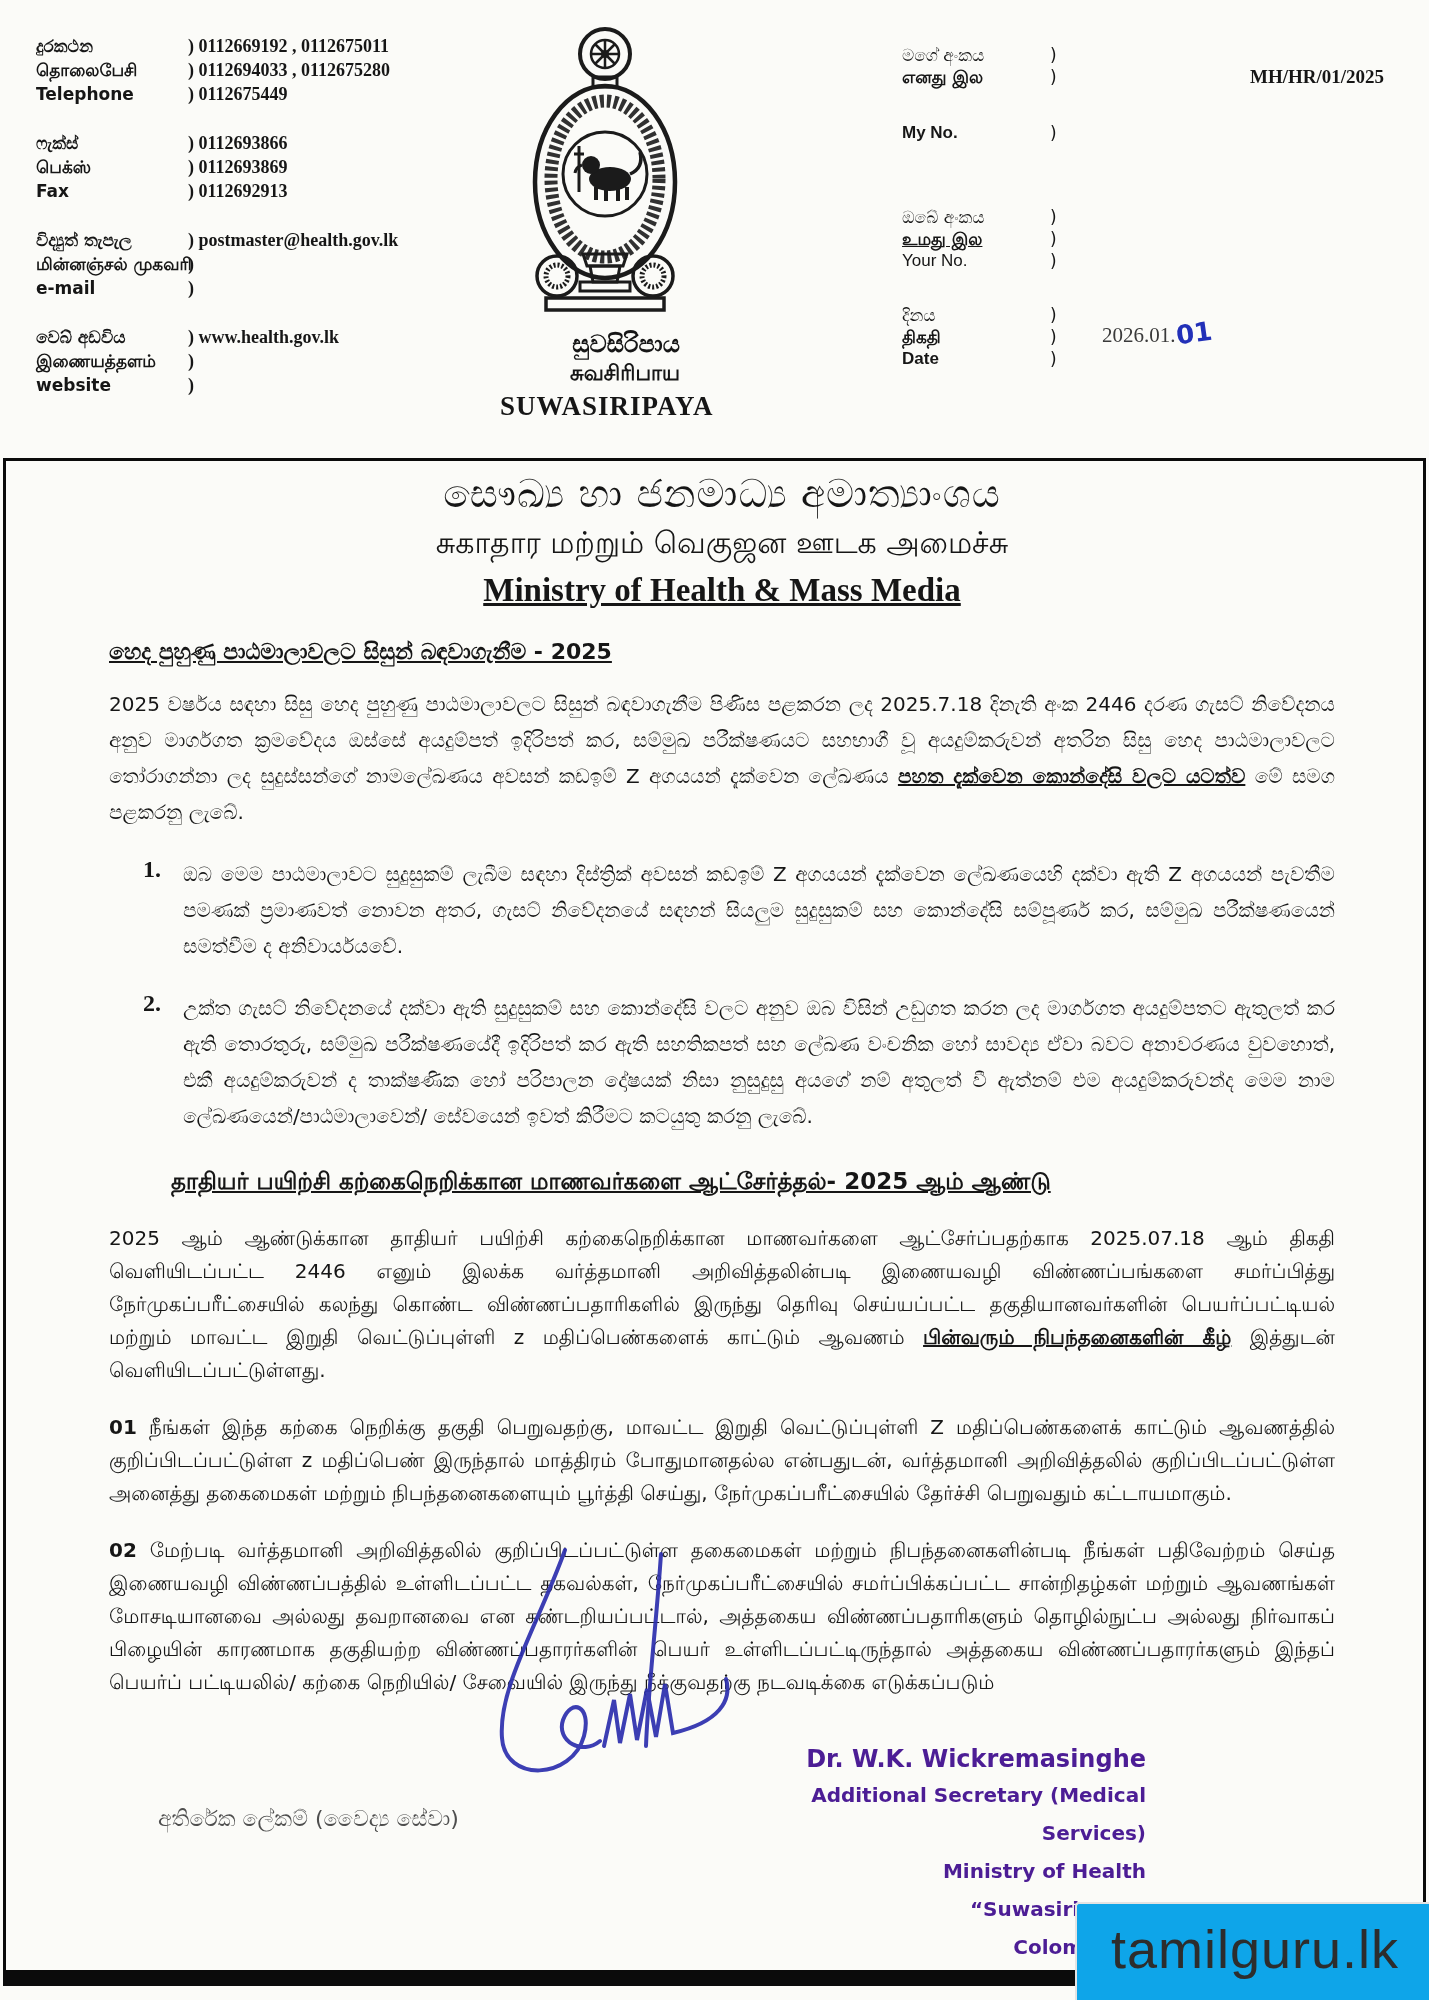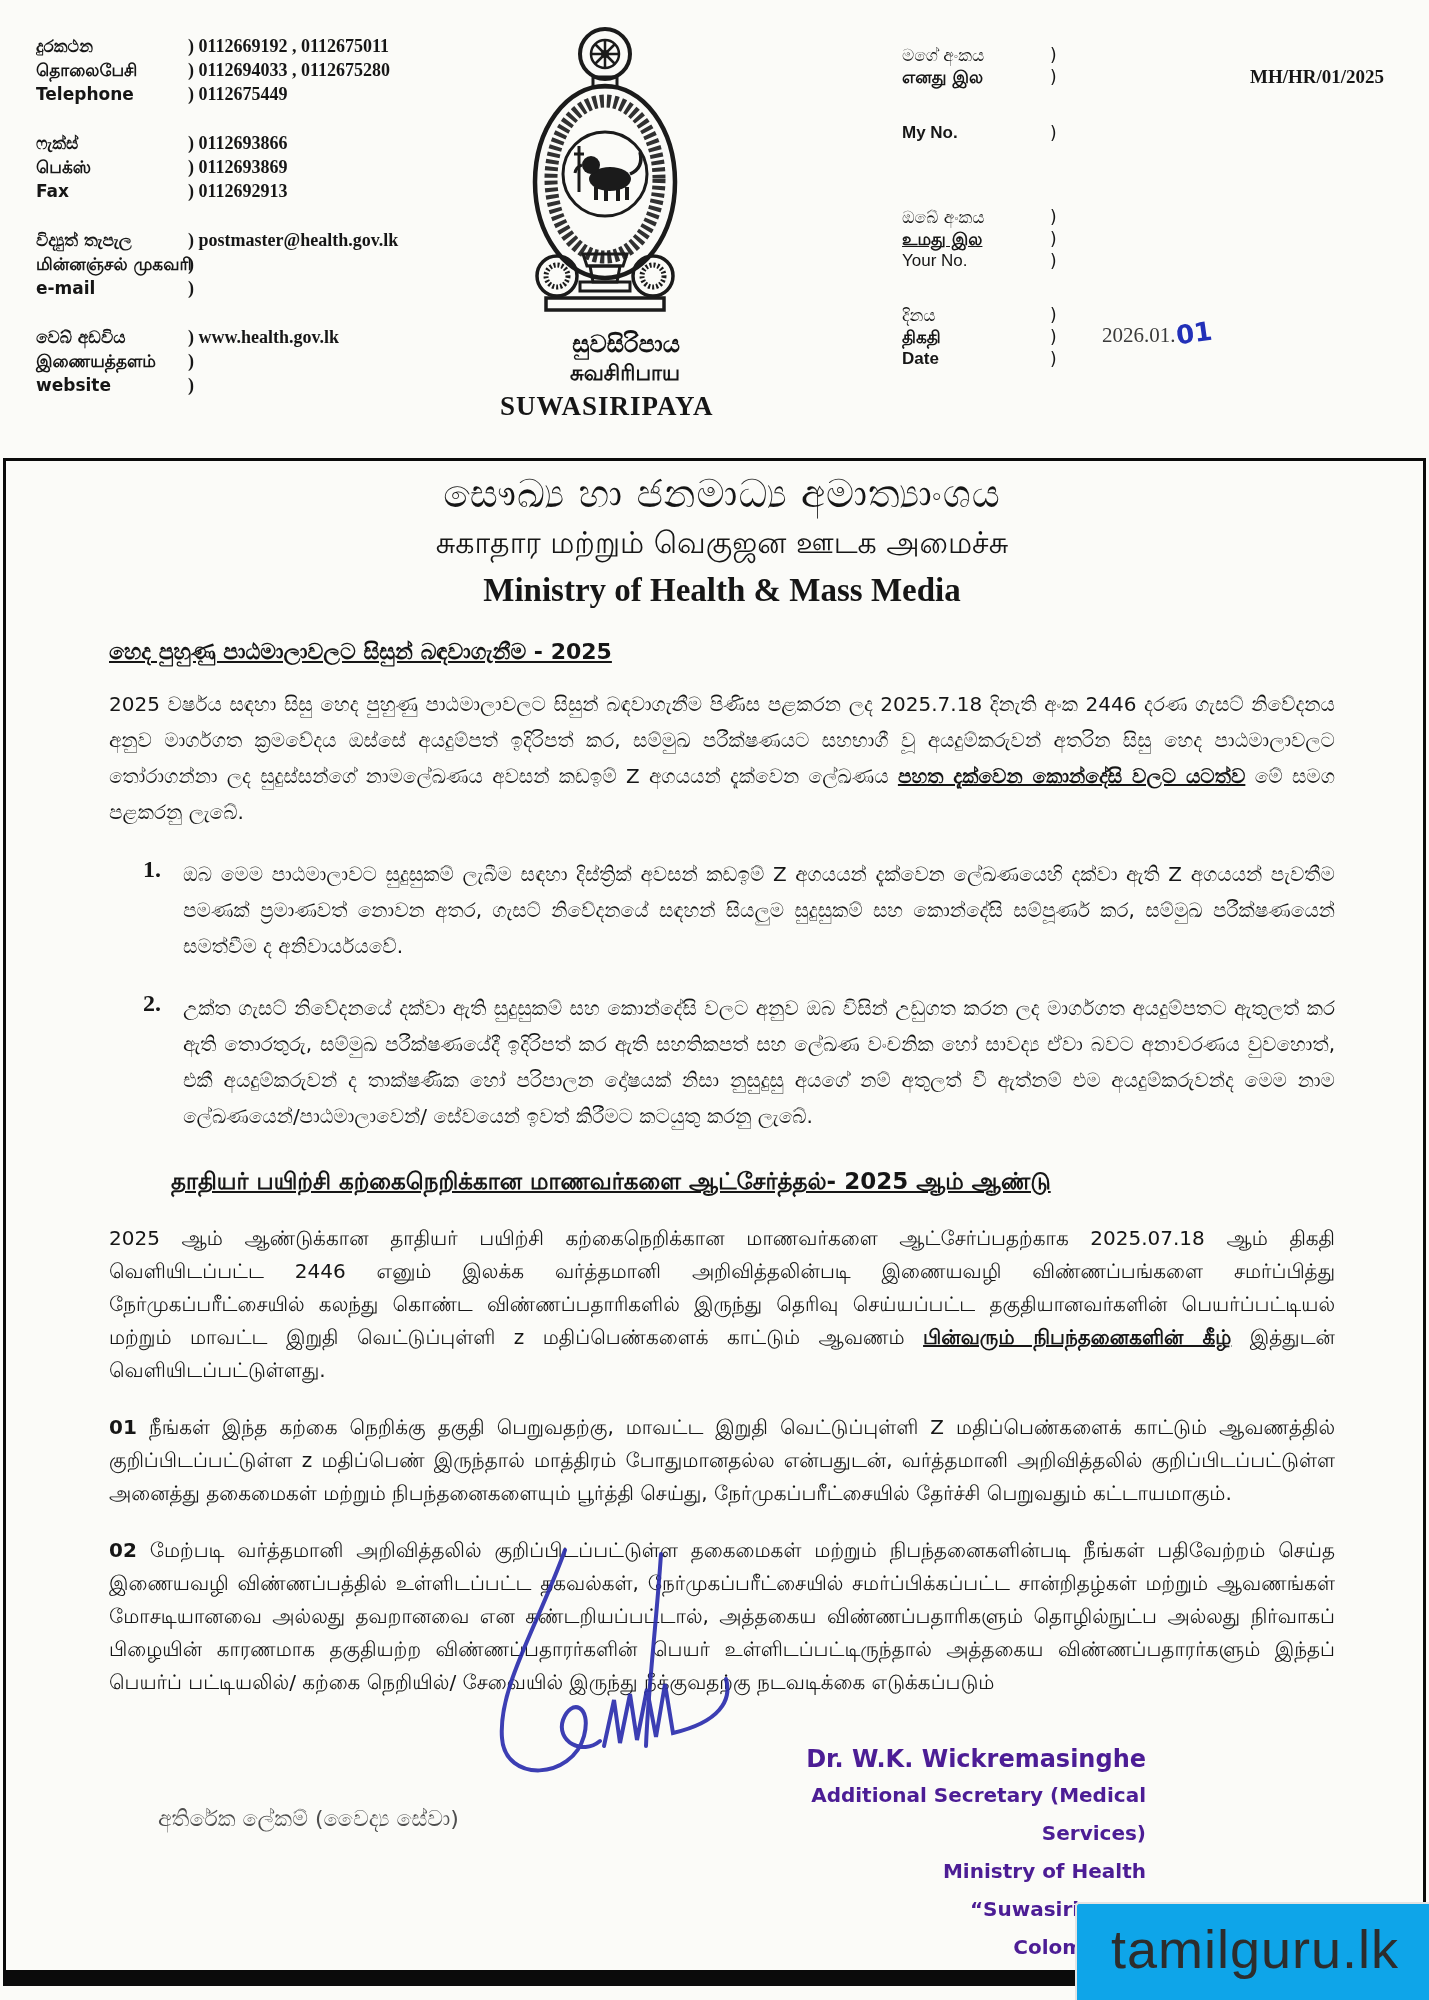--- a/index.html
+++ b/index.html
@@ -31,21 +31,21 @@
   .date-val{position:absolute;left:200px;top:-4px;font-family:"Liberation Serif",serif;font-size:21px;color:#3a3a3a;white-space:nowrap;}
   .date-hand{display:inline-block;color:#2230b8;font-weight:bold;font-size:26px;transform:rotate(-8deg);font-family:"DejaVu Sans",sans-serif;}
   
   .letter-box{
     position:absolute;top:458px;left:3px;width:1423px;height:1528px;
     border:3px solid #0b0b0b;border-bottom:16px solid #0b0b0b;box-sizing:border-box;overflow:hidden;
   }
   .content{padding:10px 88px 0 103px;}
   .m-si{text-align:center;font-size:39px;letter-spacing:1px;}
   .m-ta{text-align:center;font-size:30px;margin-top:8px;}
-  .m-en{text-align:center;font-size:33px;font-weight:bold;font-family:"Liberation Serif",serif;margin-top:8px;}
+  .m-en{text-align:center;font-size:33px;font-weight:bold;font-family:"Liberation Serif",serif;margin-top:8px;text-decoration:underline;}
   .h-si{margin-top:30px;font-size:22px;font-weight:bold;text-decoration:underline;}
   .p-si{margin-top:22px;font-size:20px;line-height:36px;text-align:justify;}
   .p-si .ul, .p-ta .ul{font-weight:bold;text-decoration:underline;}
   .li{display:flex;margin-top:26px;}
   .li-num{width:40px;margin-left:34px;font-weight:bold;font-size:24px;font-family:"Liberation Serif",serif;flex:none;}
   .li-text{font-size:20px;line-height:36px;text-align:justify;}
   .h-ta{margin-top:34px;margin-left:62px;font-size:23px;font-weight:bold;text-decoration:underline;}
   .p-ta{margin-top:24px;font-size:20px;line-height:33px;text-align:justify;}
   .p-ta .num{font-weight:bold;}
   

